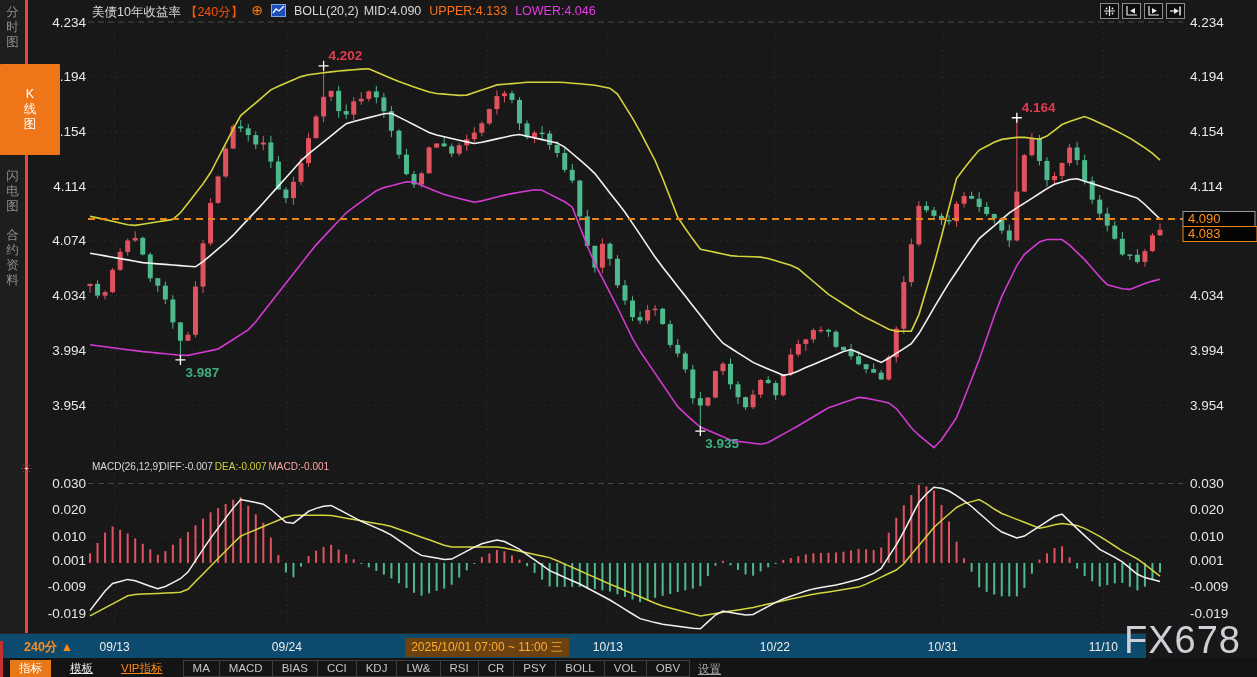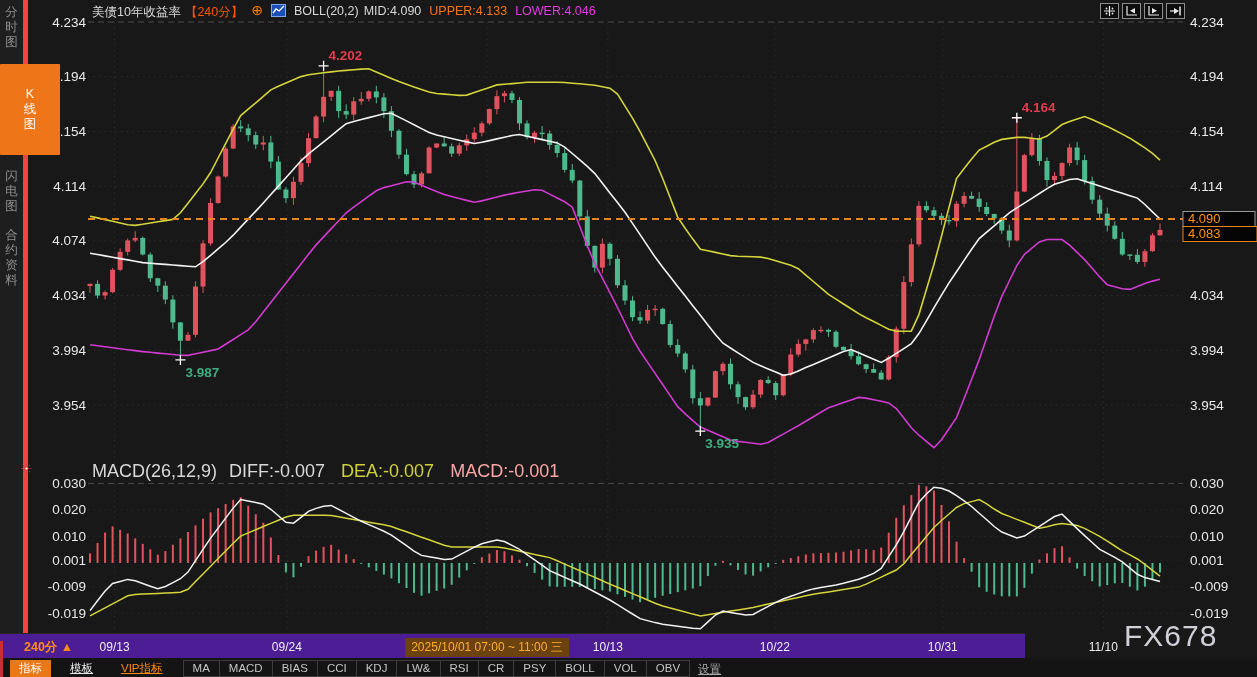--- a/index.html
+++ b/index.html
@@ -1,51 +1,51 @@
 <!DOCTYPE html>
 <html><head>
 <meta charset="utf-8">
 <style>
   html,body{margin:0;padding:0}
   body{width:1257px;height:677px;background:#181818;position:relative;overflow:hidden;
        font-family:"Liberation Sans",sans-serif;-webkit-font-smoothing:antialiased}
   
   .sidebar{position:absolute;left:0;top:0;width:28px;height:633px;background:#1e1e1e;
-           border-right:5px solid #ef4444;box-sizing:border-box;padding-top:5px;z-index:5}
+           border-right:3px solid #ef4444;box-sizing:border-box;padding-top:5px;z-index:5}
   .side-item{width:14px;margin:0 auto 14px;word-break:break-all;line-height:15px;text-align:center;
              font-size:12.5px;color:#8f8f8f;cursor:pointer}
   .side-item.active{background:#ee7518;color:#fff;padding:23px;width:14px;border-radius:1px}
   
   svg.chart{position:absolute;left:28px;top:0;z-index:1}
   
   .hdr{position:absolute;left:92px;top:4px;z-index:6;font-size:12.5px;color:#d8d8d8;
        display:flex;gap:8px;align-items:flex-start;white-space:nowrap}
   .hdr .period{color:#ff5400}
   .hdr .plus{color:#ff7c00;font-size:14px;line-height:12px}
   .hdr .upper{color:#f97316}
   .hdr .lower{color:#e43ae4}
   .chart-icon{display:inline-block;width:15px;height:13px}
   
   .nav-icons{position:absolute;left:1100px;top:3px;z-index:6;display:flex;gap:3px}
   .nav-btn{width:19px;height:16px;background:#0d0d0d;border:1px solid #8d8d8d;padding:0;margin:0;
            display:flex;align-items:center;justify-content:center;cursor:pointer}
   
-  .macd-hdr{position:absolute;left:92px;top:461px;z-index:6;font-size:18px;display:flex;gap:16px;
+  .macd-hdr{position:absolute;left:92px;top:461px;z-index:6;font-size:10px;display:flex;gap:2px;
             color:#d8d8d8;white-space:nowrap}
   .macd-hdr .dea{color:#cfcf3a}
   .macd-hdr .macd{color:#fca5a5}
   .star{position:absolute;left:21px;top:460px;z-index:6}
   
-  .xaxis{position:absolute;left:0;top:633px;width:1025px;height:25px;background:#4c1d95;
+  .xaxis{position:absolute;left:0;top:633px;width:1146px;height:25px;background:#0c4a6e;
          border-top:1px solid #272727;z-index:4}
   .period-badge{position:absolute;left:24px;top:5px;color:#ff8c1a;font-weight:bold;font-size:12.5px}
   .date{position:absolute;top:6px;transform:translateX(-50%);color:#efefef;font-weight:normal;
         font-size:12px;white-space:nowrap}
   .date.hl{background:#6b4210;color:#ffae2e;padding:1px 6px;top:4px}
-  .watermark{position:absolute;left:1124px;top:619px;z-index:7;font-size:30px;color:#cfcfd8;
+  .watermark{position:absolute;left:1124px;top:619px;z-index:7;font-size:38px;color:#cfcfd8;
              letter-spacing:1px;font-weight:400}
   
   .toolbar{position:absolute;left:0;top:658px;width:1257px;height:19px;background:#141414;
            display:flex;align-items:flex-end;font-size:11.5px;z-index:4}
   .accent{position:absolute;left:0;top:641px;width:3px;height:36px;background:#c53030;z-index:8}
   .tb-tab{padding:1px 9px;margin-left:10px;color:#e8e8e8;cursor:pointer;text-decoration:underline}
   .tb-tab.active{background:#e87818;color:#fff;text-decoration:none}
   .tb-tab.vip{color:#ff8a1a}
   .tb-cells{display:flex;margin-left:12px}
   .tb-cell{border:1px solid #3d3d3d;color:#c6c6c6;padding:0 9px;margin-left:-1px;height:15px;

